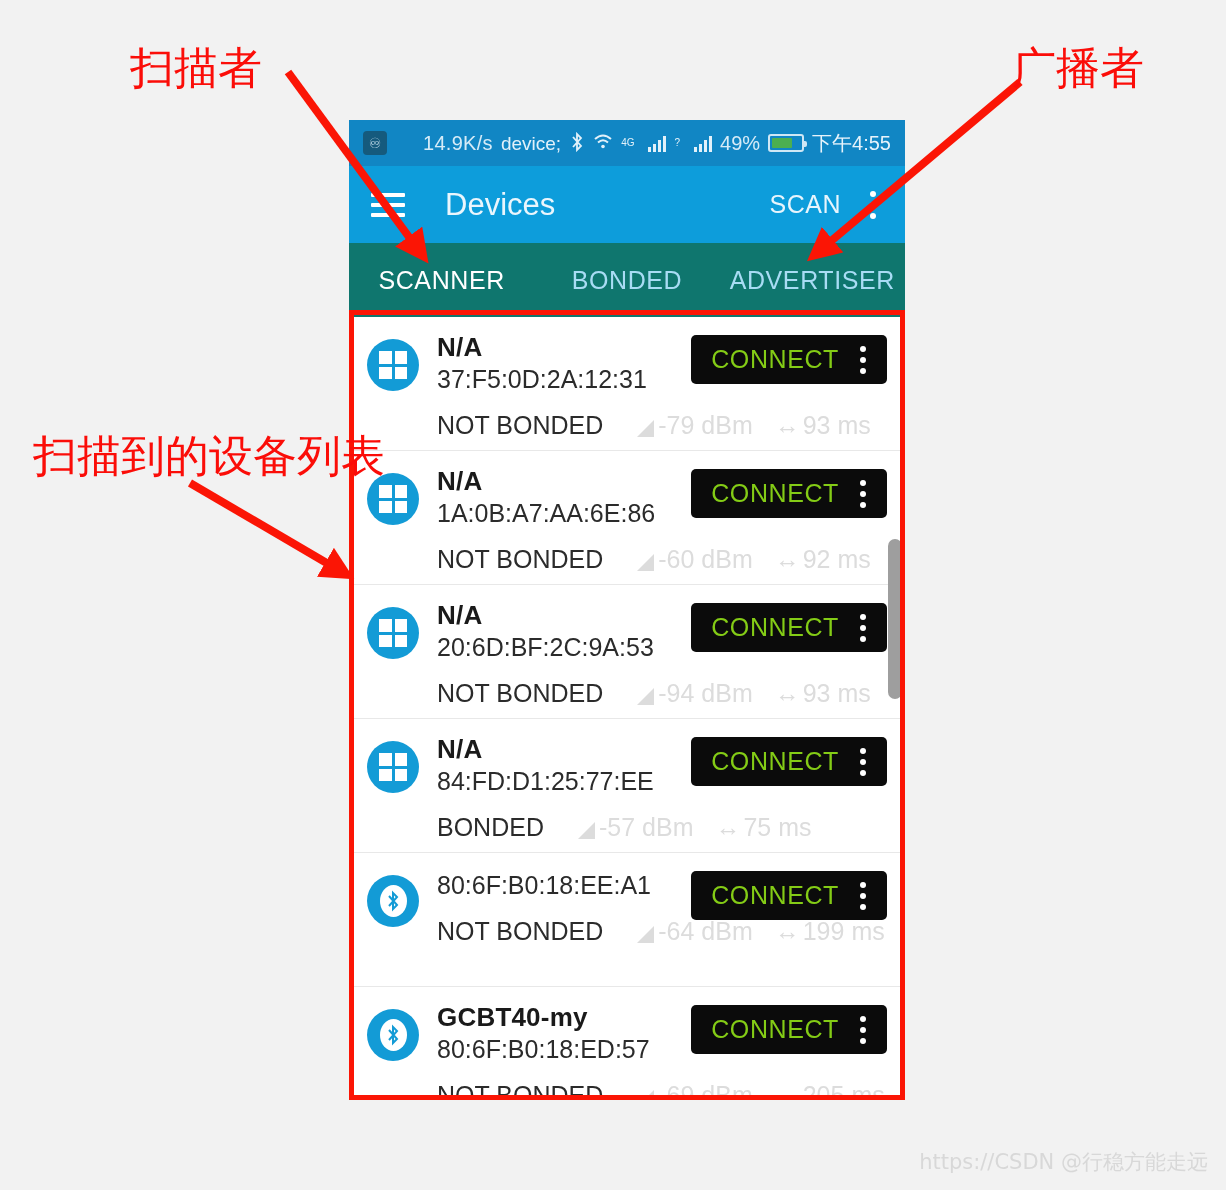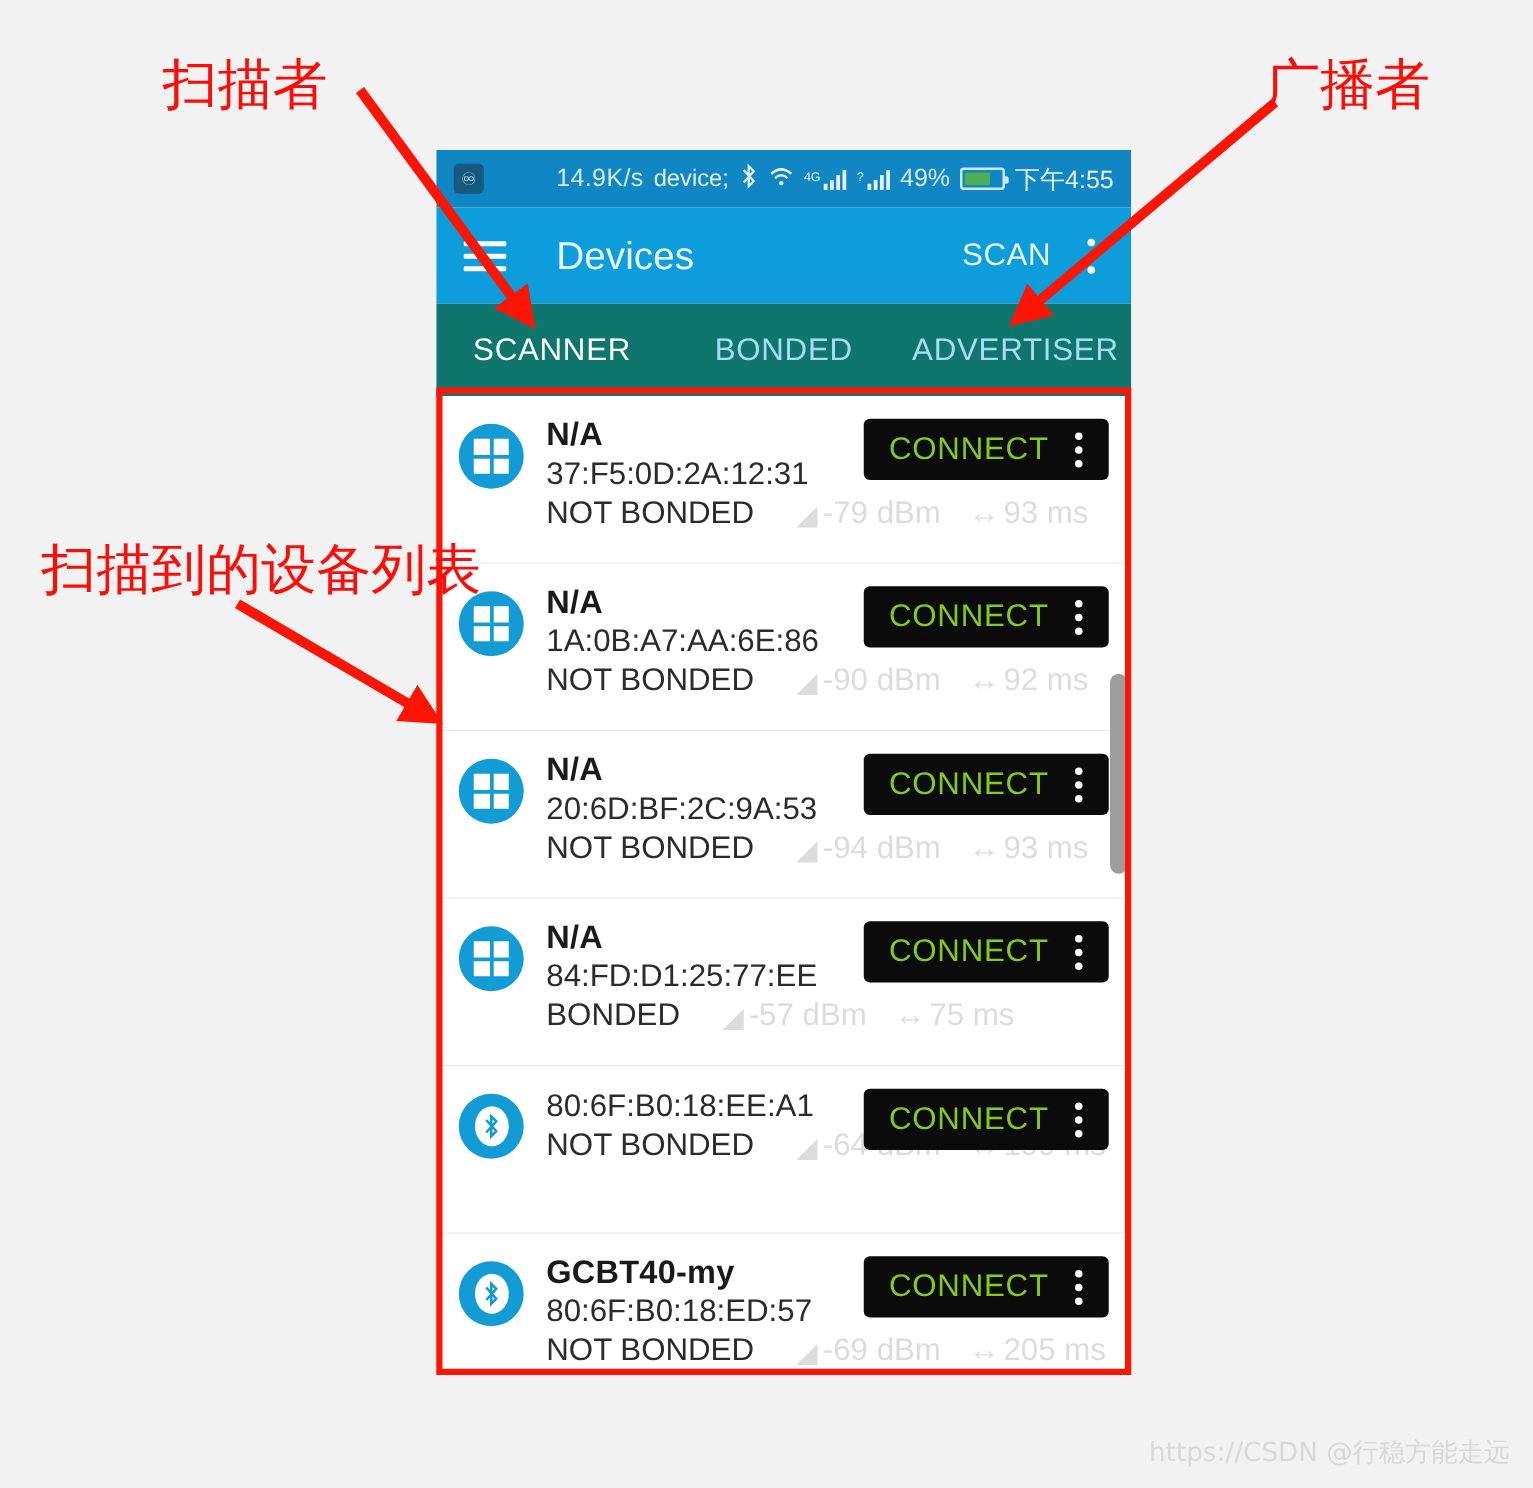--- a/index.html
+++ b/index.html
@@ -77,21 +77,21 @@
   .sb-speed { font-size: 20px; color: #d6ebf7; letter-spacing: .3px; }
   .sb-icon { color: #e2f1fa; font-size: 19px; line-height: 1; display:inline-block; }
   .sb-bars {
     display: inline-flex; align-items: flex-end; gap: 2px; height: 17px;
   }
   .sb-bars i { display:block; width:3px; background:#e2f1fa; }
   .sb-bars i:nth-child(1){height:5px}
   .sb-bars i:nth-child(2){height:8px}
   .sb-bars i:nth-child(3){height:12px}
   .sb-bars i:nth-child(4){height:16px}
-  .sb-net { display:inline-flex; align-items:flex-end; gap:3px; }
+  .sb-net { display:inline-flex; align-items:flex-end; gap:14px; }
   .sb-net sup { font-size: 10px; line-height: 1; color:#e2f1fa; position:relative; top:-4px; }
   .sb-pct { font-size: 20px; color:#d6ebf7; }
   .sb-batt {
     width: 36px; height: 18px;
     border: 2px solid #cfe7f5;
     border-radius: 3px;
     position: relative;
     display: flex; align-items: center;
     padding: 2px;
     box-sizing: border-box;
@@ -217,21 +217,21 @@
     letter-spacing: .2px;
   }
   .dev-addr {
     font-size: 25px;
     color: #2b2b2b;
     line-height: 1.25;
     margin-top: 1px;
   }
   .dev-meta {
     display: flex;
-    margin-top: 1px;
+    margin-top: 16px;
   }
   .dev-bond {
     font-size: 25px;
     color: #2b2b2b;
     white-space: nowrap;
   }
   .dev-signal {
     display: flex;
     align-items: center;
     margin-left: 34px;
@@ -426,21 +426,21 @@
             <b></b>
           </span>
       </div>
       <div class="dev-body">
         <div class="dev-name">N/A</div>
         <div class="dev-addr">1A:0B:A7:AA:6E:86</div>
         <div class="dev-meta">
           <span class="dev-bond">NOT BONDED</span>
           <span class="dev-signal">
             <span class="sig-tri"></span>
-            <span>-90 dBm</span>
+            <span>-60 dBm</span>
           </span>
           <span class="dev-latency">
             <span class="lat-arrow">↔</span><span>92 ms</span>
           </span>
         </div>
       </div>
       <div class="dev-action">
         <span class="connect-label">CONNECT</span>
         <span class="kebab kebab-dark">
             <i></i>

